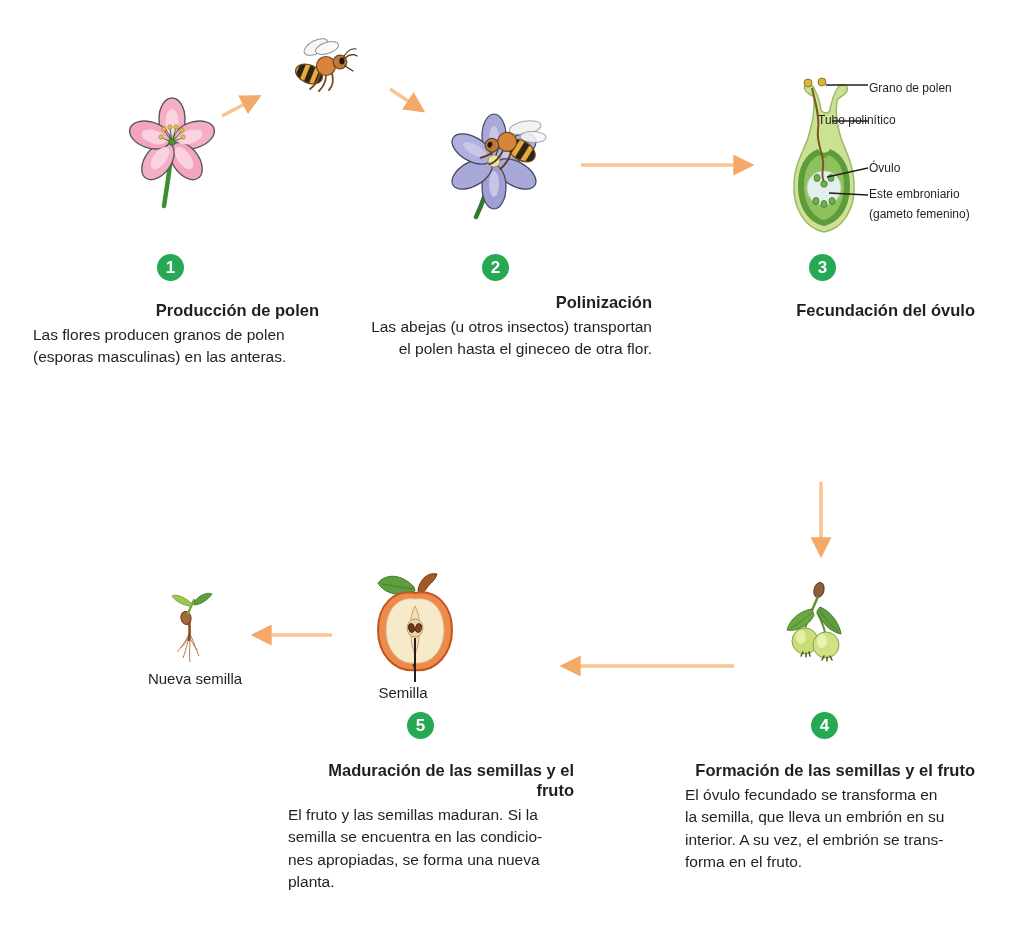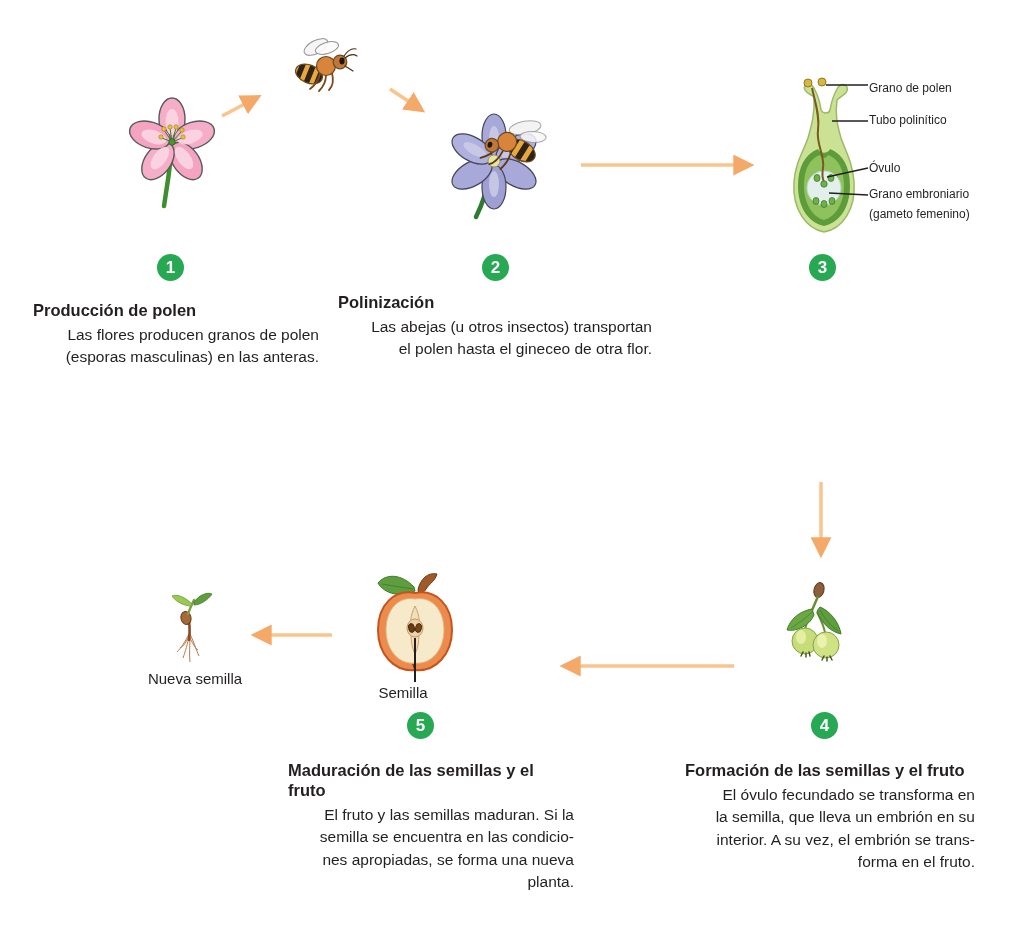--- a/index.html
+++ b/index.html
@@ -7,22 +7,22 @@
     position:relative;width:1024px;height:947px;background:#ffffff;overflow:hidden;
     font-family:"Liberation Sans", sans-serif;color:#231f20;
   }
   svg.illus{position:absolute;overflow:visible;}
   .badge{
     position:absolute;width:27px;height:27px;border-radius:50%;
     background:#27a853;color:#ffffff;font-weight:bold;font-size:17px;
     line-height:27px;text-align:center;
   }
   .step{position:absolute;}
-  .step-title{font-size:16.5px;font-weight:bold;line-height:20px;margin:0 0 4px 0;text-align:left;}
-  .step-body{font-size:15.5px;line-height:22.4px;white-space:pre;text-align:right;}
+  .step-title{font-size:16.5px;font-weight:bold;line-height:20px;margin:0 0 4px 0;text-align:right;}
+  .step-body{font-size:15.5px;line-height:22.4px;white-space:pre;text-align:left;}
   .step.centered .step-body{text-align:right;}
   .ov-label{position:absolute;font-size:12px;line-height:20px;white-space:pre;}
   .caption{position:absolute;font-size:15px;text-align:center;}
   .leader-v{position:absolute;width:1.5px;background:#231f20;}
 </style>
 </head>
 <body>
 
 <div class="canvas">
 
@@ -259,38 +259,39 @@
     <h3 class="step-title">Producción de polen</h3>
     <div class="step-body">Las flores producen granos de polen
 (esporas masculinas) en las anteras.</div>
   </div>
   <div class="step centered" style="left:338px;top:292px;width:314px">
     <h3 class="step-title">Polinización</h3>
     <div class="step-body">Las abejas (u otros insectos) transportan
 el polen hasta el gineceo de otra flor.</div>
   </div>
   <div class="step" style="left:685px;top:300px;width:290px">
+    <h3 class="step-title">Fecundación del óvulo</h3>
   </div>
   <div class="step" style="left:288px;top:760px;width:286px">
     <h3 class="step-title">Maduración de las semillas y el fruto</h3>
     <div class="step-body">El fruto y las semillas maduran. Si la
 semilla se encuentra en las condicio-
 nes apropiadas, se forma una nueva
 planta.</div>
   </div>
   <div class="step" style="left:685px;top:760px;width:290px">
     <h3 class="step-title">Formación de las semillas y el fruto</h3>
     <div class="step-body">El óvulo fecundado se transforma en
 la semilla, que lleva un embrión en su
 interior. A su vez, el embrión se trans-
 forma en el fruto.</div>
   </div>
 
   <div class="ov-label" style="left:869px;top:78px">Grano de polen</div>
-  <div class="ov-label" style="left:869px;top:110px">Tubo polinítico</div>
+  <div class="ov-label" style="left:818px;top:110px">Tubo polinítico</div>
   <div class="ov-label" style="left:869px;top:158px">Óvulo</div>
-  <div class="ov-label" style="left:869px;top:184px">Grano embroniario
+  <div class="ov-label" style="left:869px;top:184px">Este embroniario
 (gameto femenino)</div>
 
   <div class="caption" style="left:358px;top:684px;width:90px">Semilla</div>
   <div class="caption" style="left:145px;top:670px;width:100px">Nueva semilla</div>
 
 </div>
 
 </body></html>

